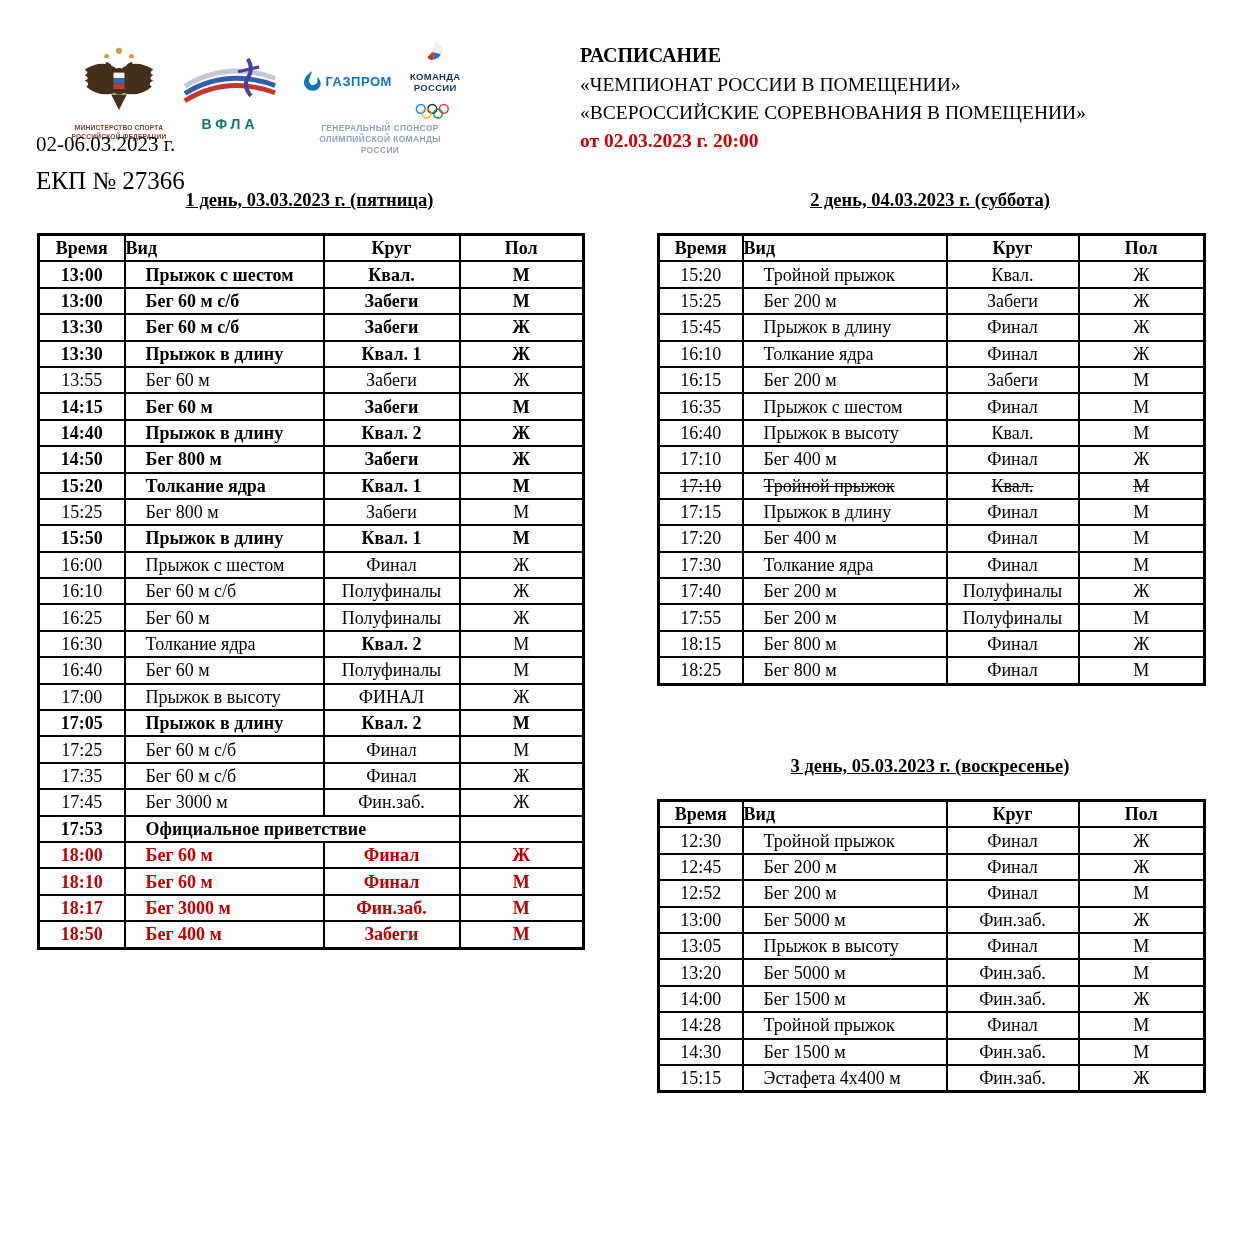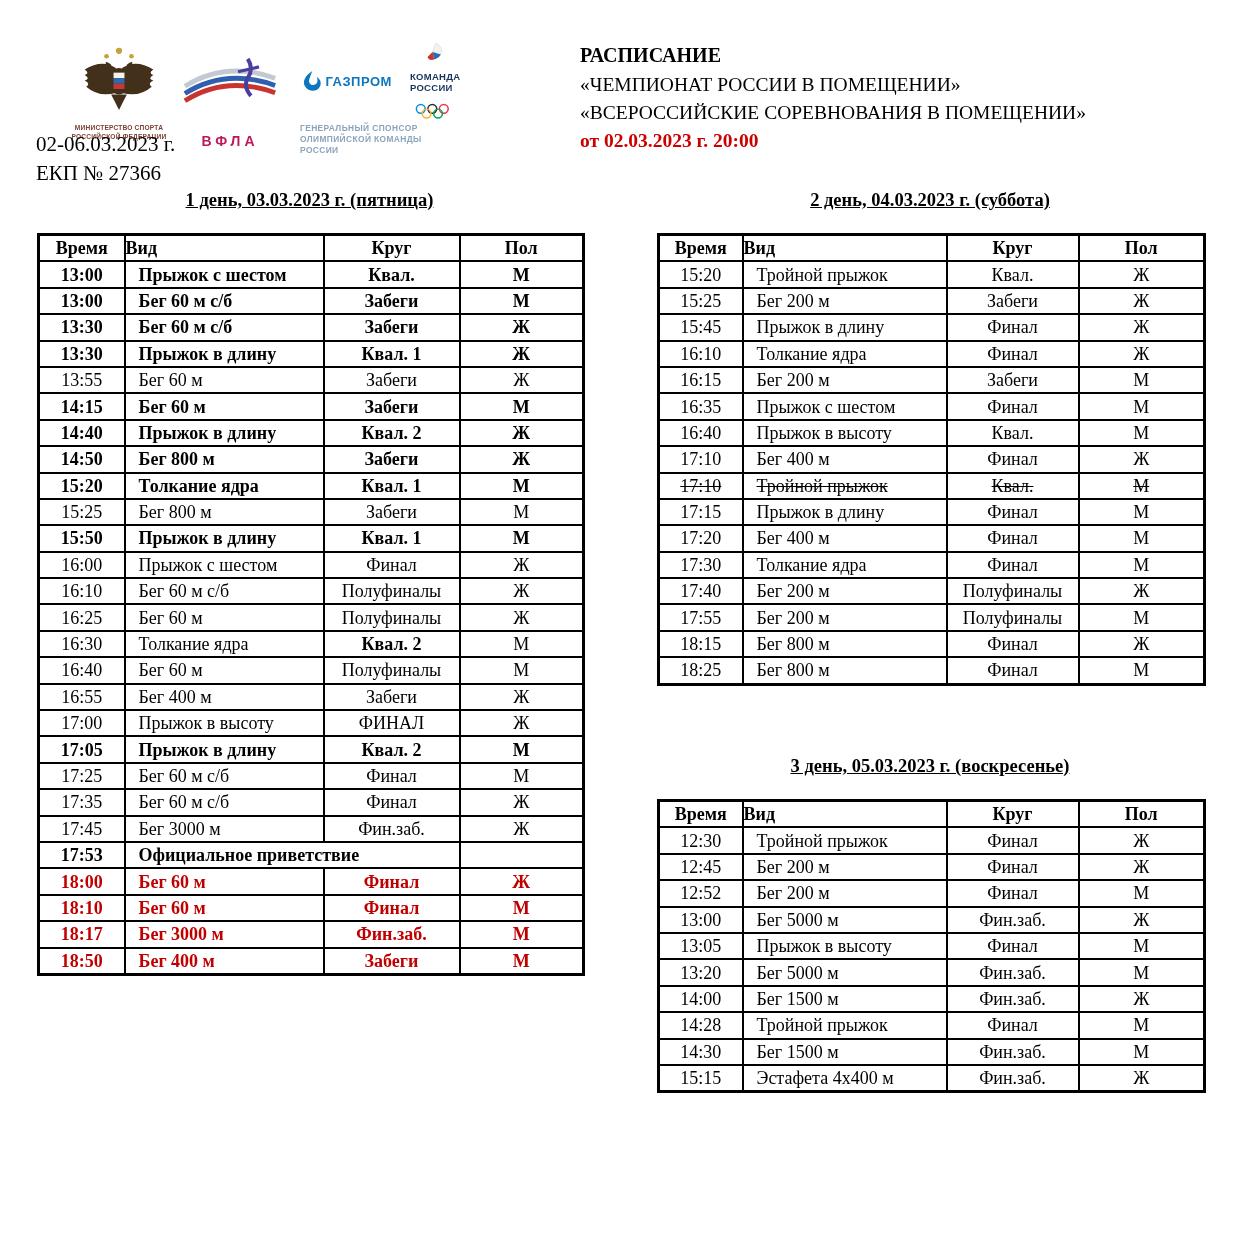--- a/index.html
+++ b/index.html
@@ -4,58 +4,58 @@
 <style>
   html,body{margin:0;padding:0;background:#fff;}
   .page{position:relative;width:1241px;height:1241px;background:#ffffff;
         font-family:"Liberation Serif",serif;color:#000;overflow:hidden;}
 
   
   .ministry{position:absolute;left:58px;top:46px;width:122px;text-align:center;}
   .min-cap{margin-top:2px;font-family:"Liberation Sans",sans-serif;font-size:6.6px;
            font-weight:bold;color:#7b3f2f;line-height:8.6px;letter-spacing:.2px;}
   .vfla{position:absolute;left:178px;top:54px;width:104px;text-align:center;}
-  .vfla-label{margin-top:17px;font-family:"Liberation Sans",sans-serif;font-weight:bold;
-              font-size:14px;color:#be185d;letter-spacing:4px;}
-  .sponsor{position:absolute;left:300px;top:44px;width:160px;}
+  .vfla-label{margin-top:0;font-family:"Liberation Sans",sans-serif;font-weight:bold;
+              font-size:14px;color:#0f766e;letter-spacing:4px;}
+  .sponsor{position:absolute;left:300px;top:44px;width:160px;text-align:center;}
   .sp-row{display:flex;align-items:center;justify-content:center;gap:9px;height:74px;}
   .gazprom{display:flex;align-items:center;gap:3px;}
   .gz-label{font-family:"Liberation Sans",sans-serif;font-weight:bold;font-size:13px;
             color:#0e76bd;letter-spacing:.5px;}
   .vdiv{width:1px;height:66px;background:#a9bccd;}
   .team{display:flex;flex-direction:column;align-items:center;gap:10px;width:66px;}
   .team-label{font-family:"Liberation Sans",sans-serif;font-weight:bold;font-size:9.5px;
               color:#16355e;line-height:10.5px;letter-spacing:.3px;}
   .sp-cap{margin-top:5px;font-family:"Liberation Sans",sans-serif;font-weight:bold;
           font-size:8.4px;color:#8ba3bd;line-height:11px;letter-spacing:.4px;}
 
   
   .dates{position:absolute;left:36px;top:132px;font-size:21px;}
-  .ekp{position:absolute;left:36px;top:161px;font-size:21px;}
+  .ekp{position:absolute;left:36px;top:167px;font-size:25px;}
   .titleblock{position:absolute;left:580px;top:44px;width:630px;text-align:left;}
   .t1{font-size:20px;font-weight:bold;margin-bottom:7px;}
   .t2{font-size:19.5px;margin-bottom:6px;}
   .t3{font-size:19.5px;font-weight:bold;color:#cc0000;}
 
   
   .day{position:absolute;}
   #day1{left:37px;top:190px;width:545px;}
   #day2{left:657px;top:190px;width:546px;}
   #day3{left:657px;top:756px;width:546px;}
   .day-title{text-align:center;font-size:18.5px;font-weight:bold;
              text-decoration:underline;height:23px;margin-bottom:20px;}
 
   
   table.sched{border-collapse:collapse;table-layout:fixed;width:100%;border:3px solid #000;}
   .sched th,.sched td{border:2px solid #000;height:24.4px;font-size:18px;line-height:1;
                       padding:0 5px;white-space:nowrap;overflow:hidden;}
   .sched th{font-weight:bold;text-align:center;}
   .sched th.col1{text-align:left;padding-left:0;}
   .sched td.col0,.sched td.col2,.sched td.col3{text-align:center;}
-  .sched td.col1{text-align:left;padding-left:13px;}
+  .sched td.col1{text-align:left;padding-left:20px;}
   tr.bold td{font-weight:bold;}
   tr.red td{font-weight:bold;color:#c00000;margin-top:27px;}
   tr.strike td{text-decoration:line-through;}
   td.rb{font-weight:bold;}
 </style>
 </head>
 <body>
 
 <div class="page">
 
@@ -249,26 +249,20 @@
             <td class="col2 rb">Квал. 2</td>
             <td class="col3">М</td>
           </tr>
           <tr>
             <td class="col0">16:40</td>
             <td class="col1">Бег 60 м</td>
             <td class="col2">Полуфиналы</td>
             <td class="col3">М</td>
           </tr>
           <tr>
-            <td class="col0">16:55</td>
-            <td class="col1">Бег 400 м</td>
-            <td class="col2">Забеги</td>
-            <td class="col3">Ж</td>
-          </tr>
-          <tr>
             <td class="col0">17:00</td>
             <td class="col1">Прыжок в высоту</td>
             <td class="col2">ФИНАЛ</td>
             <td class="col3">Ж</td>
           </tr>
           <tr class="bold">
             <td class="col0">17:05</td>
             <td class="col1">Прыжок в длину</td>
             <td class="col2">Квал. 2</td>
             <td class="col3">М</td>

